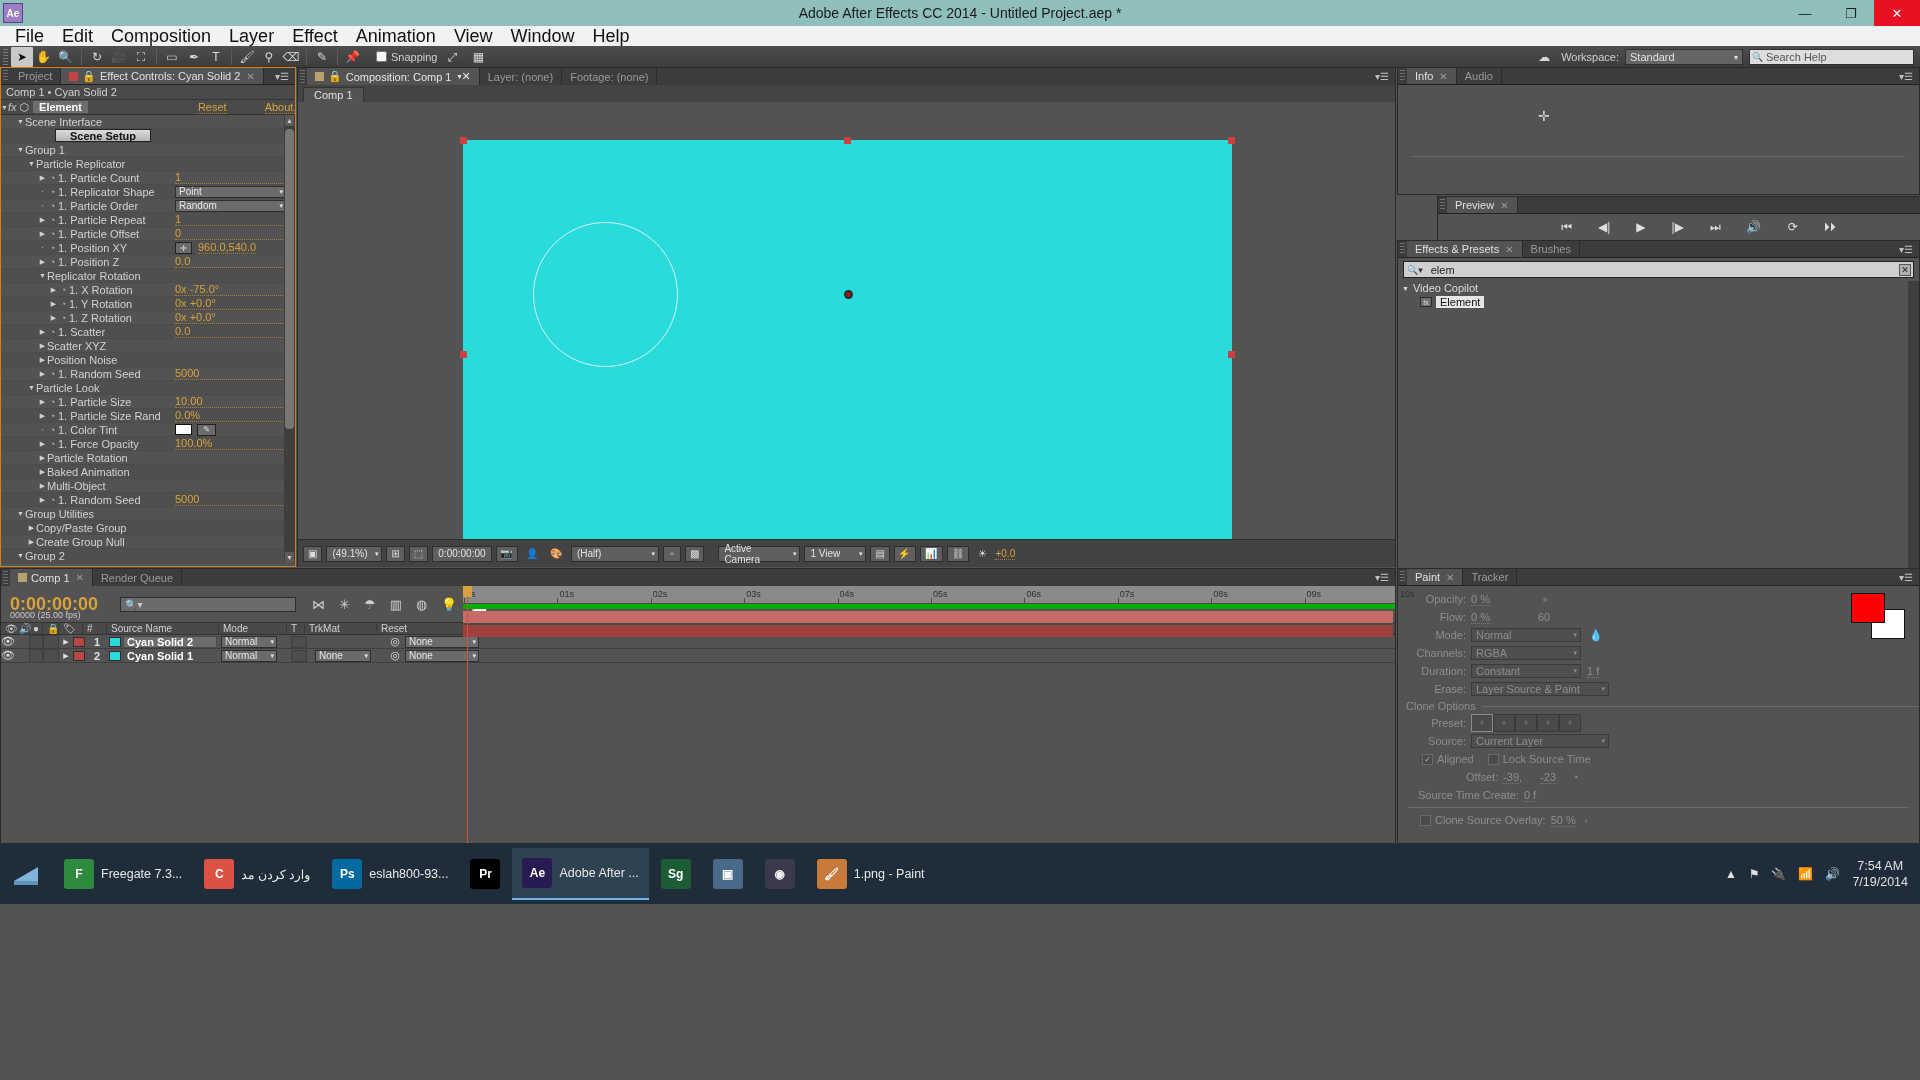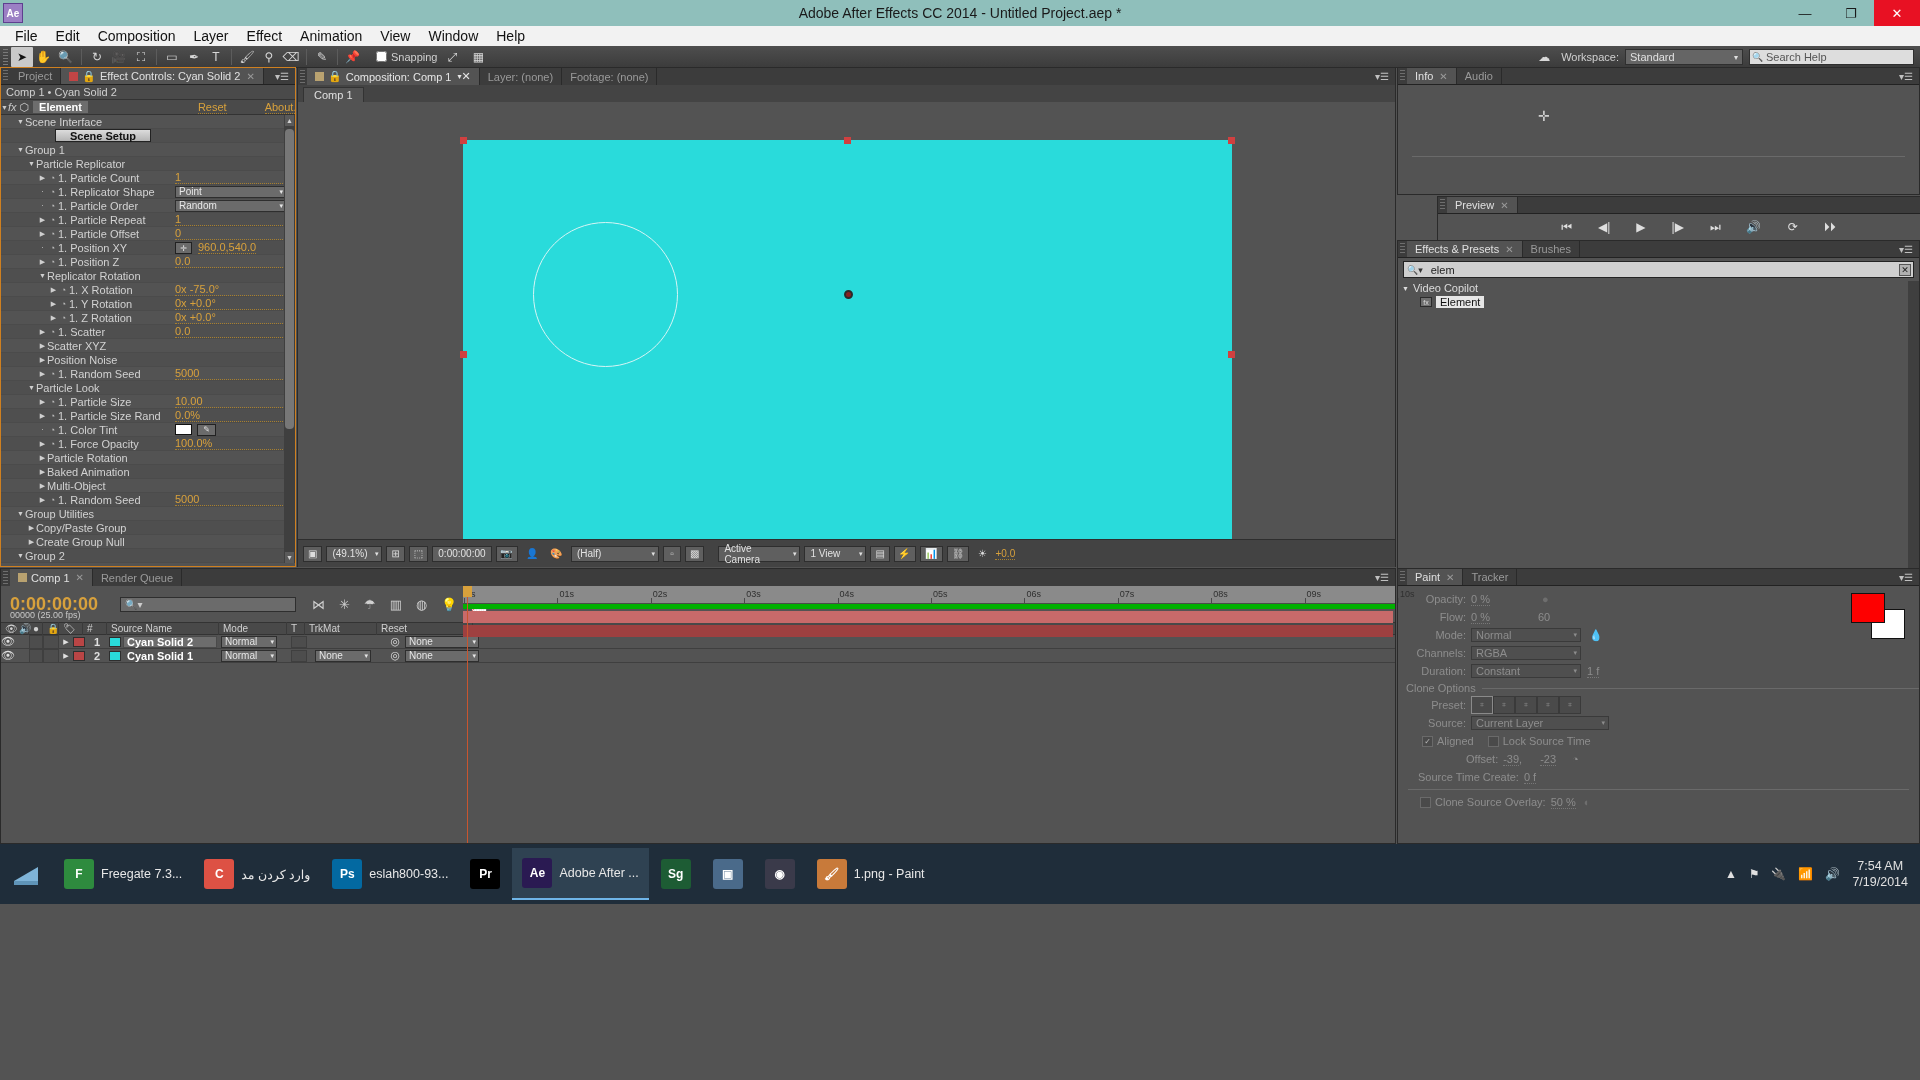--- a/index.html
+++ b/index.html
@@ -16,21 +16,21 @@
   #title-text { position:absolute; left:0; right:0; text-align:center; color:#1a1a1a;
     font-size:14px; }
   #win-ctrls { position:absolute; right:0; top:0; height:26px; display:flex; }
   .win-btn { width:46px; height:26px; display:flex; align-items:center; justify-content:center;
     color:#1a1a1a; font-size:13px; }
   .win-btn.close { background:#e81123; color:#fff; width:46px; }
 
   
   #menubar { position:absolute; left:0; top:26px; width:1920px; height:20px;
     background:#f2f2f2; display:flex; align-items:center; padding-left:6px; }
-  .menu-item { color:#111; font-size:14px; padding:0 9px; line-height:20px; }
+  .menu-item { color:#111; font-size:18px; padding:0 9px; line-height:20px; }
 
   
   #toolbar { position:absolute; left:0; top:46px; width:1920px; height:22px;
     background:linear-gradient(#4e4e4e,#3c3c3c); display:flex; align-items:center;
     border-bottom:1px solid #2a2a2a; }
   .tool { width:22px; height:20px; display:flex; align-items:center; justify-content:center;
     color:#d8d8d8; font-size:12px; }
   .tool.active { background:#c9c9c9; color:#111; border-radius:1px; }
   .tool-sep { width:1px; height:16px; background:#5c5c5c; margin:0 4px; }
   .grip { width:5px; height:16px; margin:0 3px;
@@ -656,20 +656,24 @@
   </div>
   <div class="p-row">
     <span class="p-lab">Channels:</span>
     <span class="p-dd" style="width:110px;">RGBA</span>
   </div>
   <div class="p-row">
     <span class="p-lab">Duration:</span>
     <span class="p-dd" style="width:110px;">Constant</span>
     <span class="p-val" style="margin-left:6px;">1 f</span>
   </div>
+  <div class="p-row">
+    <span class="p-lab">Erase:</span>
+    <span class="p-dd" style="width:138px;">Layer Source &amp; Paint</span>
+  </div>
   <div class="p-sect">
     <span>Clone Options</span>
       <i></i>
   </div>
   <div class="p-row">
     <span class="p-lab">Preset:</span>
     <span class="p-preset sel">⌗</span>
     <span class="p-preset">⌗</span>
     <span class="p-preset">⌗</span>
     <span class="p-preset">⌗</span>

